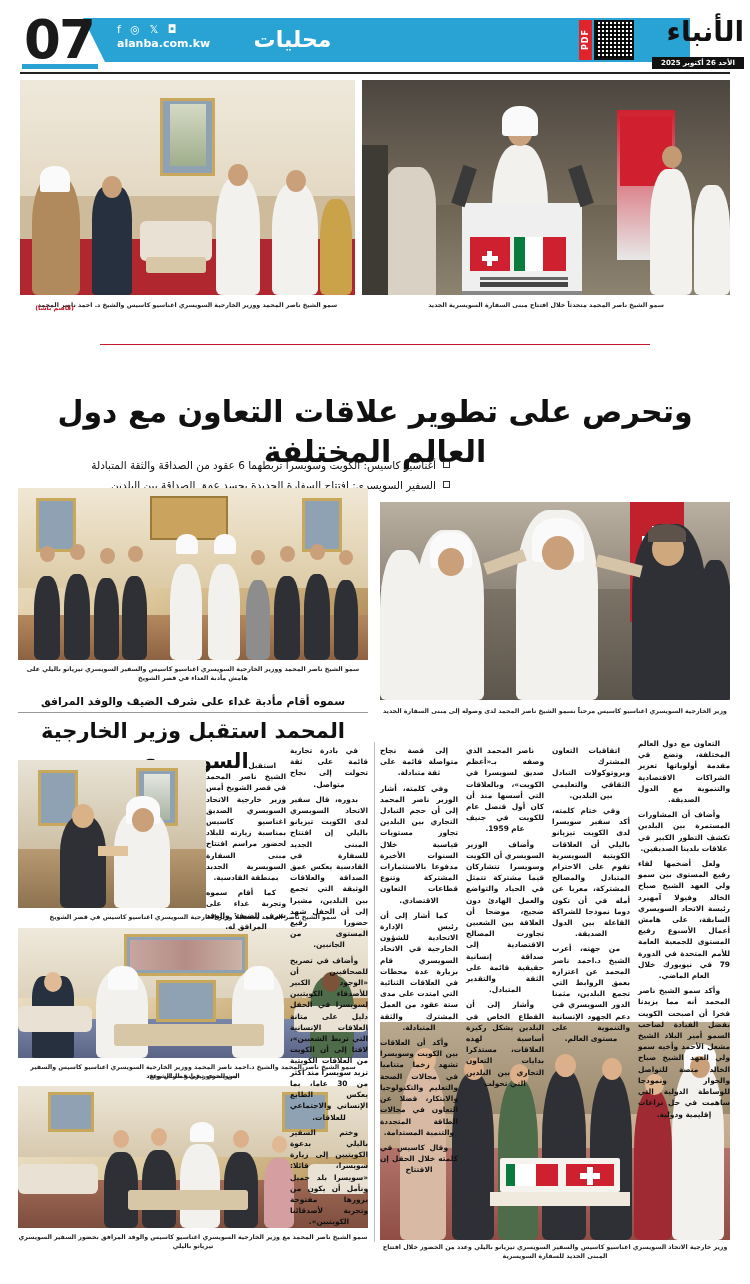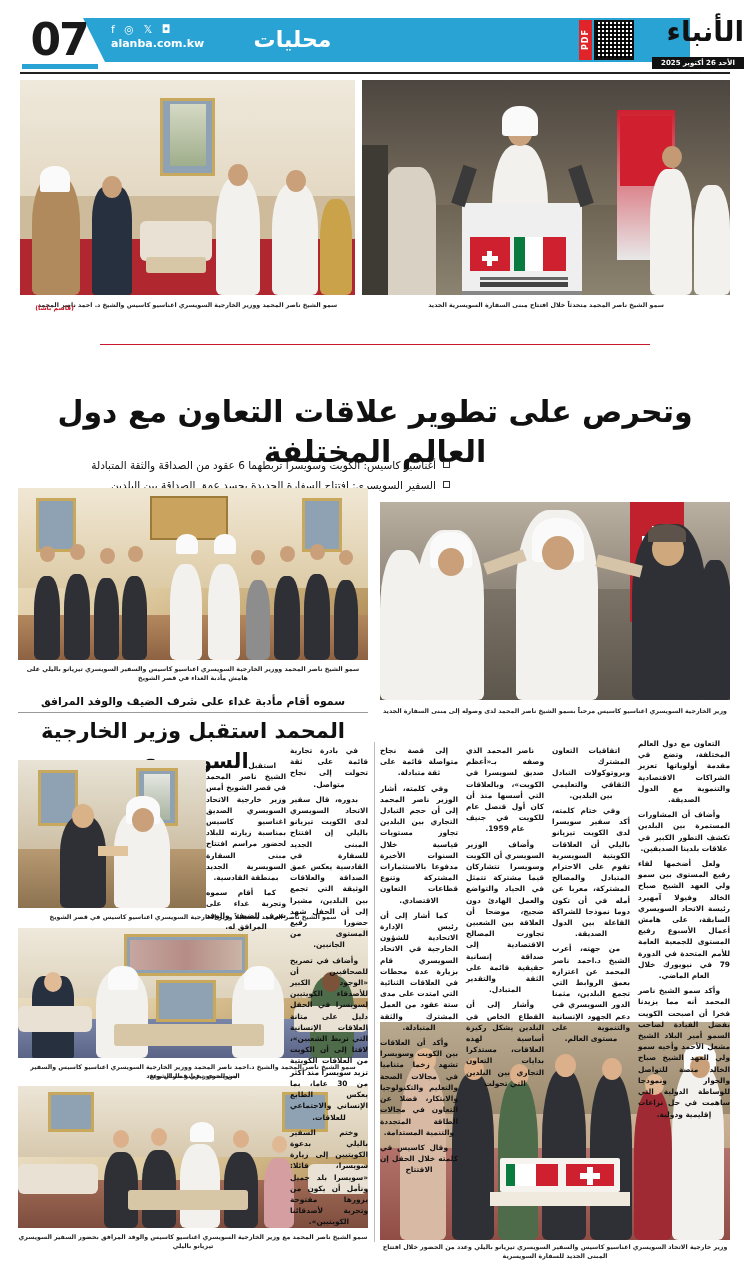--- a/index.html
+++ b/index.html
@@ -18,26 +18,26 @@
     background:#29a3d4;
   }
   .mh-bar::before{
     content:""; position:absolute; left:-22px; top:0;
     border-top:44px solid #29a3d4; border-left:22px solid transparent;
     width:0; height:0;
   }
   .mh-pagenum {
     position:absolute; left:20px; top:0px; width:78px; height:46px;
     font-family:"DejaVu Sans","Liberation Sans",sans-serif;
-    font-size:44px; font-weight:bold; color:#1a1a1a;
+    font-size:53px; font-weight:bold; color:#1a1a1a;
     letter-spacing:-2px; text-align:center; line-height:44px;
   }
   .mh-pagenum-rule{ position:absolute; left:22px; top:46px; width:76px; height:5px; background:#29a3d4;}
   .mh-social{
-    position:absolute; left:111px; top:5px; width:130px; color:#fff;
+    position:absolute; left:117px; top:5px; width:130px; color:#fff;
     text-align:left; direction:ltr;
   }
   .mh-social .icons{ font-size:11px; letter-spacing:3px; line-height:14px; }
   .mh-social .site{ font-size:11px; font-weight:bold; line-height:13px; }
   .mh-section{
     position:absolute; left:0; top:4px; width:585px;
     text-align:center; color:#fff; font-size:22px; font-weight:bold;
     line-height:36px;
   }
   .mh-logo{

